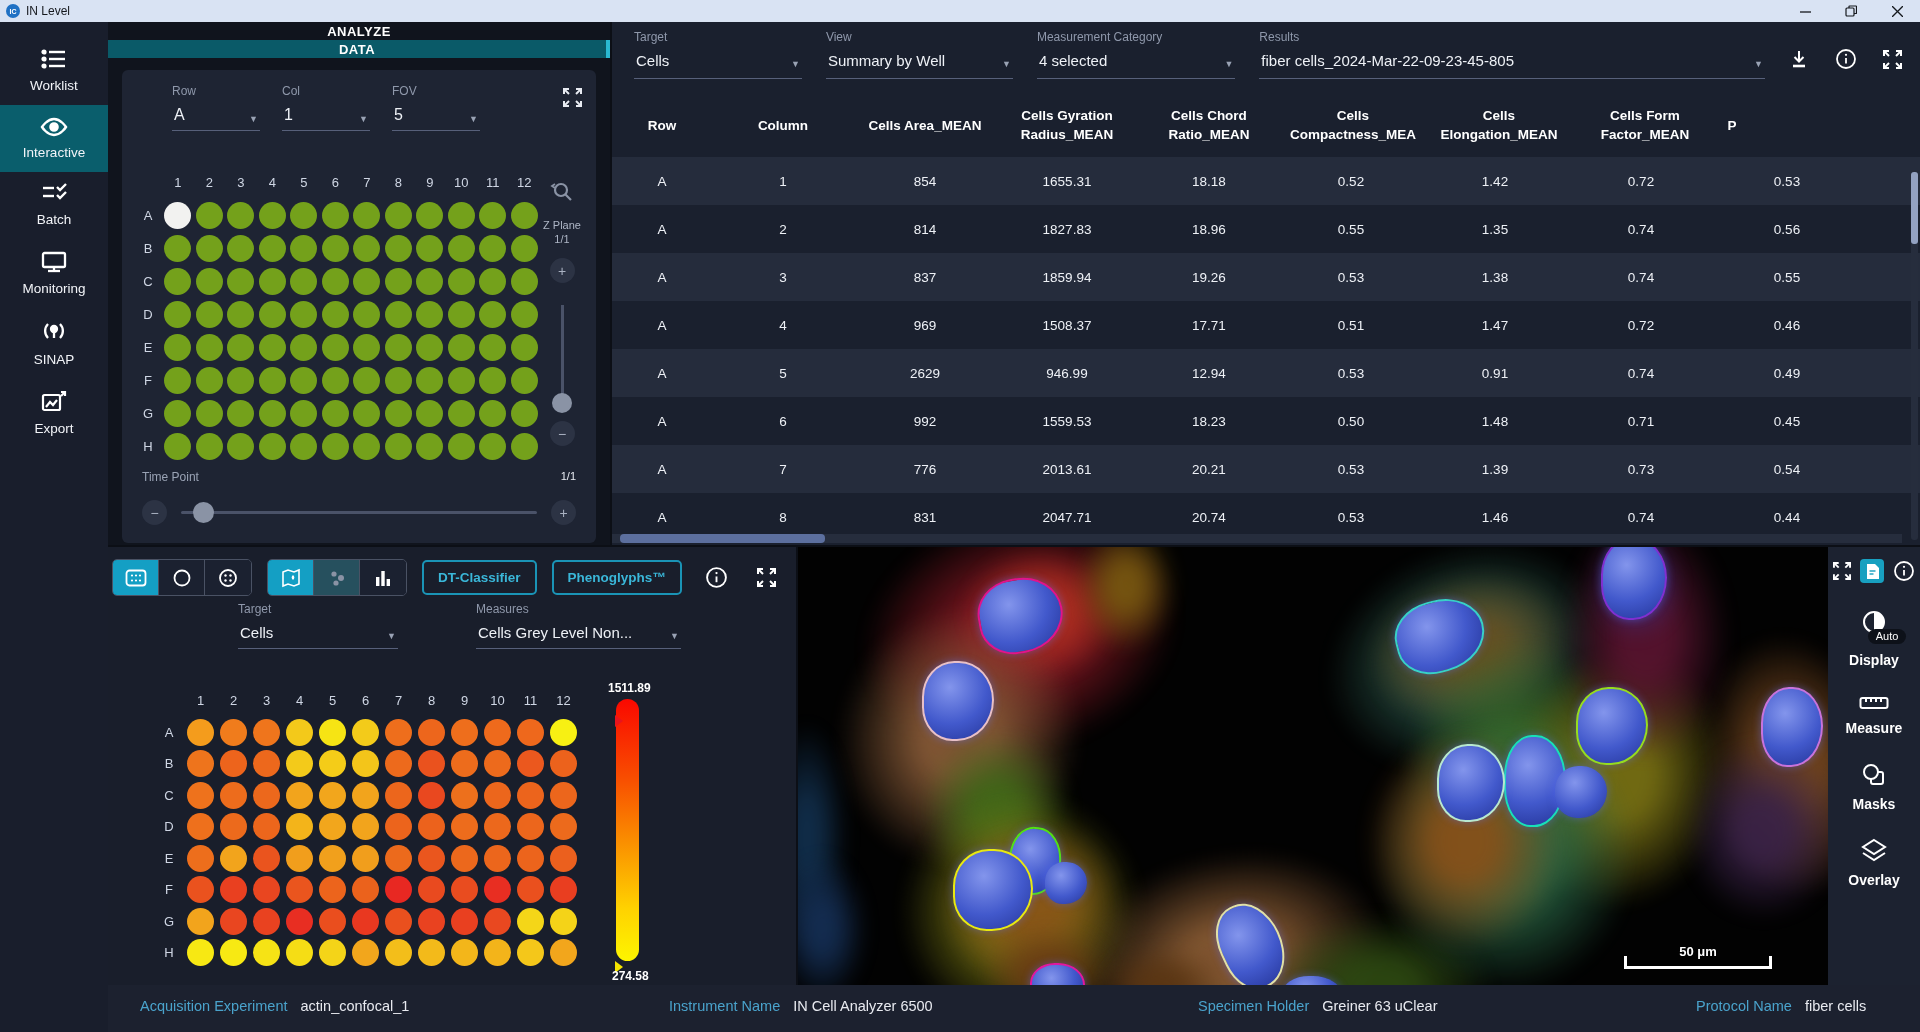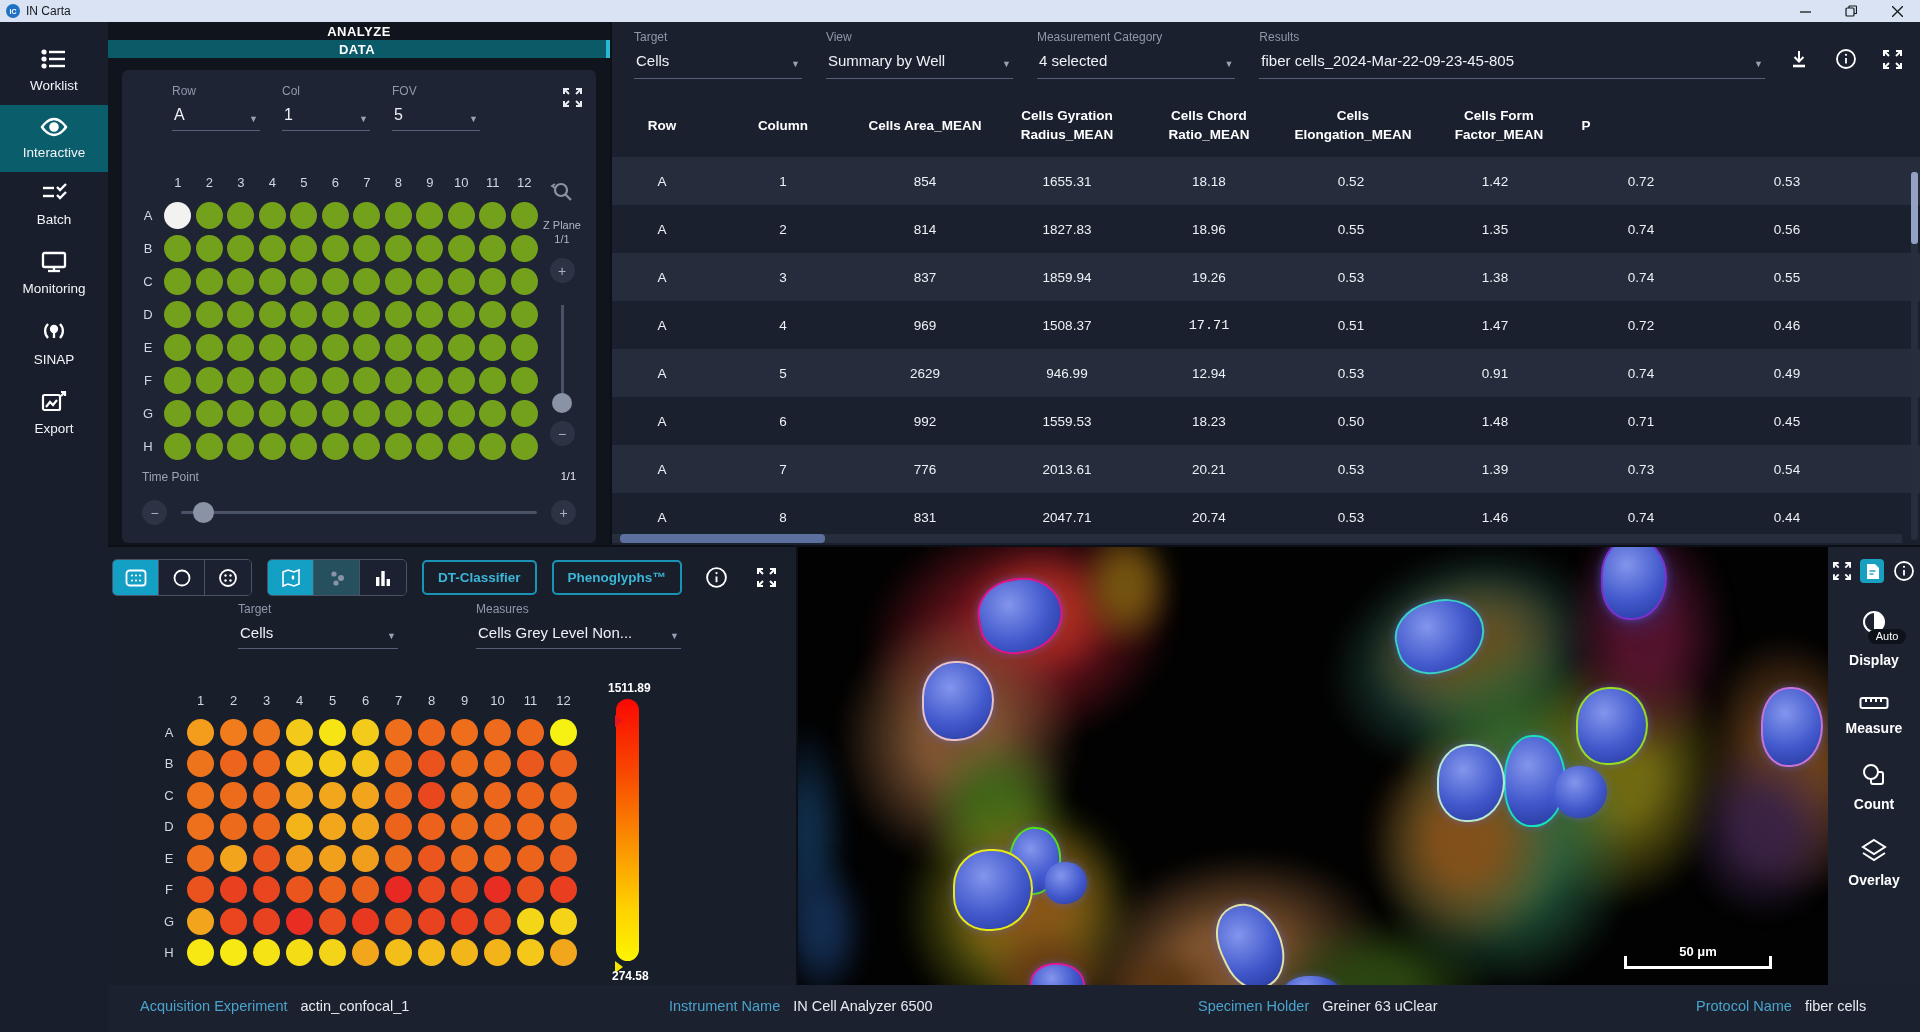--- a/index.html
+++ b/index.html
@@ -133,21 +133,21 @@
   #statusbar { position:absolute; left:108px; top:985px; width:1812px; height:47px; background:#1c212f; }
   .status-item { position:absolute; top:13px; display:flex; gap:13px; font-size:14.5px; white-space:nowrap; }
   .status-item .s-label { color:#4aa3cc; }
   .status-item .s-value { color:#e8eaf0; }
 </style>
 </head>
 <body>
 
 <div id="titlebar">
   <span class="app-badge">IC</span>
-  <span>IN Carta</span>
+  <span>IN Level</span>
   <div class="win-btns">
     <span class="win-btn">
       <svg class="ic" width="11" height="11" viewBox="0 0 11 11">
           <line x1="0" y1="6" x2="11" y2="6" stroke="#15181d" stroke-width="1.3"></line>
         </svg>
     </span>
     <span class="win-btn">
       <svg class="ic" width="12" height="12" viewBox="0 0 12 12" fill="none" stroke="#15181d" stroke-width="1.2">
           <rect x="1" y="3" width="8" height="8" rx="1"></rect>
           <path d="M4 3V1.5A.5.5 0 0 1 4.5 1H11a.5.5 0 0 1 .5.5V8a.5.5 0 0 1-.5.5H9"></path>
@@ -465,20 +465,21 @@
       </svg>
     </div>
   </div>
 
   <div id="table-head">
       <div class="th" style="width: 100px;">Row</div>
       <div class="th" style="width: 142px;">Column</div>
       <div class="th" style="width: 142px;">Cells Area_MEAN</div>
       <div class="th" style="width: 142px;">Cells Gyration Radius_MEAN</div>
       <div class="th" style="width: 142px;">Cells Chord Ratio_MEAN</div>
+      <div class="th" style="width: 146px;">Cells Compactness_MEA</div>
       <div class="th" style="width: 146px;">Cells Elongation_MEAN</div>
       <div class="th" style="width: 146px;">Cells Form Factor_MEAN</div>
       <div class="th" style="width: 28px;">P</div>
     </div>
   <div id="table-body">
       <div class="tr odd">
         <div class="td" style="width: 100px;">A</div>
         <div class="td" style="width: 142px;">1</div>
         <div class="td" style="width: 142px;">854</div>
         <div class="td" style="width: 142px;">1655.31</div>
@@ -511,21 +512,21 @@
         <div class="td" style="width: 146px;">1.38</div>
         <div class="td" style="width: 146px;">0.74</div>
         <div class="td" style="width: 146px;">0.55</div>
         <div class="td" style="width: 28px;"></div>
       </div>
       <div class="tr">
         <div class="td" style="width: 100px;">A</div>
         <div class="td" style="width: 142px;">4</div>
         <div class="td" style="width: 142px;">969</div>
         <div class="td" style="width: 142px;">1508.37</div>
-        <div class="td" style="width: 142px; font-family: Liberation Mono, monospace;">17.71</div>
+        <div class="td" style="width: 142px;">17.71</div>
         <div class="td" style="width: 142px;">0.51</div>
         <div class="td" style="width: 146px;">1.47</div>
         <div class="td" style="width: 146px;">0.72</div>
         <div class="td" style="width: 146px;">0.46</div>
         <div class="td" style="width: 28px;"></div>
       </div>
       <div class="tr odd">
         <div class="td" style="width: 100px;">A</div>
         <div class="td" style="width: 142px;">5</div>
         <div class="td" style="width: 142px;">2629</div>
@@ -894,21 +895,21 @@
           <line x1="17" y1="4" x2="17" y2="8"></line>
           <line x1="22" y1="4" x2="22" y2="8"></line>
       </svg>
       <span class="strip-label">Measure</span>
     </div>
     <div class="strip-group">
       <svg class="ic" width="26" height="26" viewBox="0 0 26 26" fill="none" stroke="#fff" stroke-width="2">
         <circle cx="10" cy="10" r="7"></circle>
           <path d="M10 17v3a2 2 0 0 0 2 2h8a2 2 0 0 0 2-2v-8a2 2 0 0 0-2-2h-3"></path>
       </svg>
-      <span class="strip-label">Count</span>
+      <span class="strip-label">Masks</span>
     </div>
     <div class="strip-group">
       <svg class="ic" width="28" height="26" viewBox="0 0 28 26" fill="none" stroke="#fff" stroke-width="2">
         <polygon points="14,2 25,9 14,16 3,9"></polygon>
           <polyline points="3,15 14,22 25,15"></polyline>
       </svg>
       <span class="strip-label">Overlay</span>
     </div>
   </div>
 </div>

